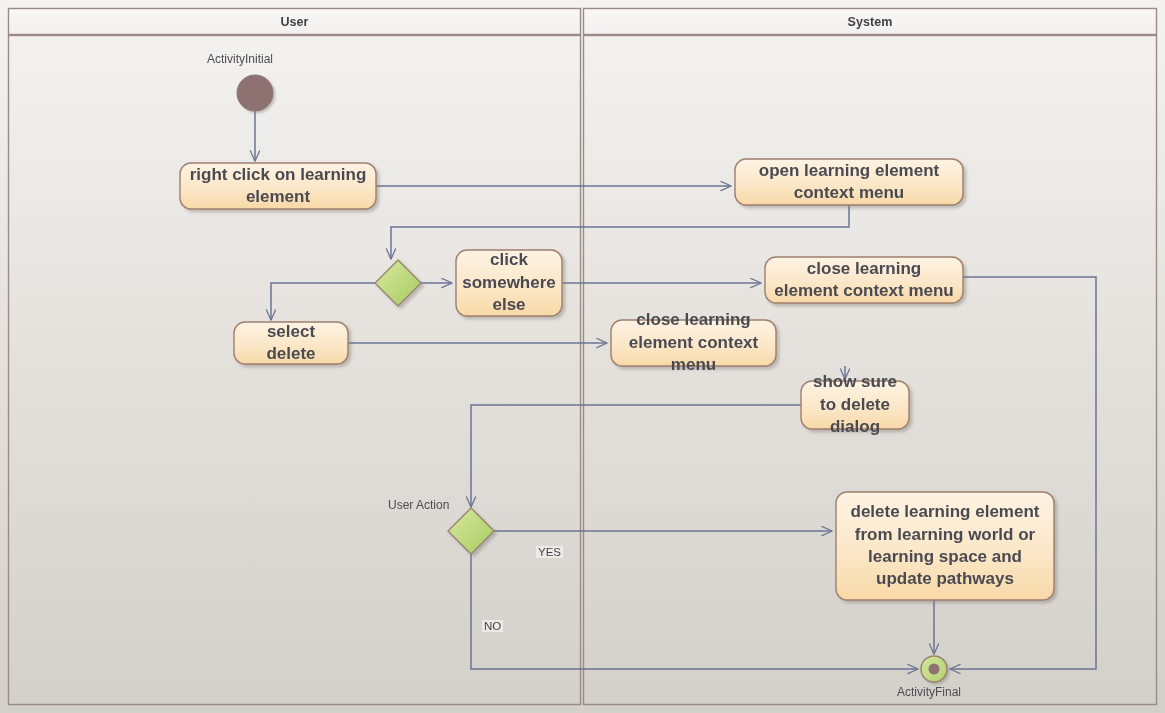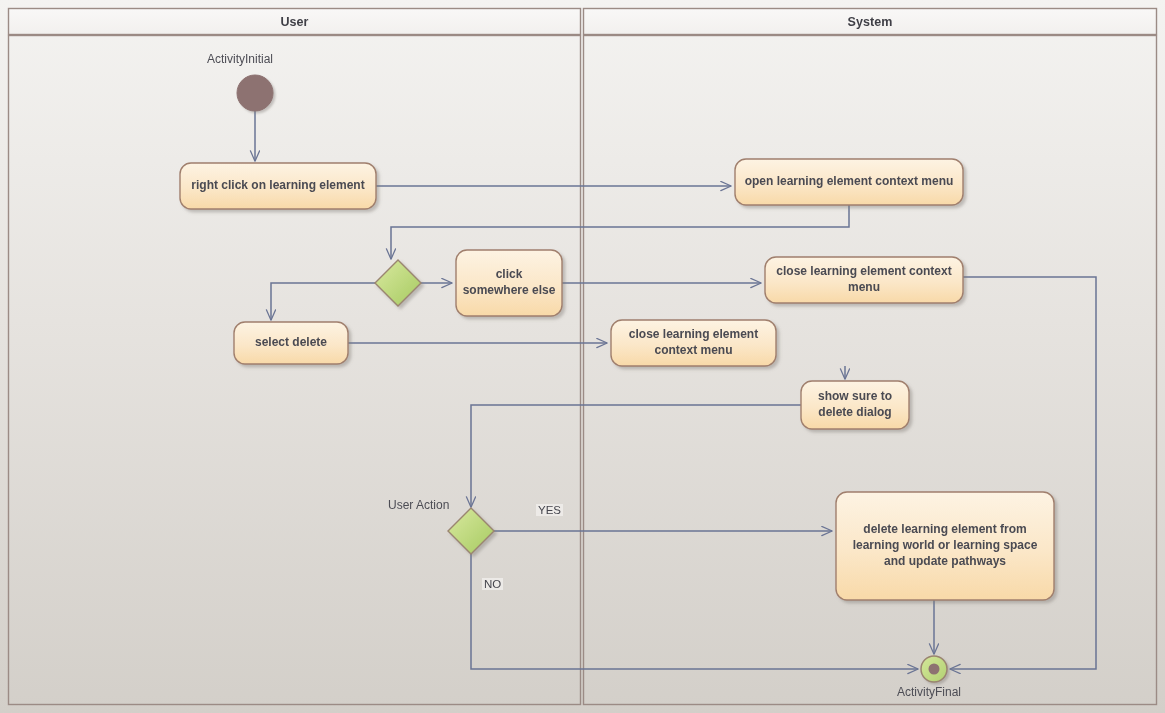--- a/index.html
+++ b/index.html
@@ -43,21 +43,21 @@
     color: #3f3f46;
     letter-spacing: .1px;
   }
 
   .node-label {
     position: absolute;
     display: flex;
     align-items: center;
     justify-content: center;
     text-align: center;
-    font-size: 12px;
+    font-size: 17px;
     font-weight: bold;
     color: #4a4a52;
     line-height: 1.32;
     box-sizing: border-box;
     padding: 2px 9px;
   }
 
   .plain-label {
     position: absolute;
     font-size: 12px;
@@ -67,20 +67,21 @@
   }
 
   .edge-label {
     position: absolute;
     font-size: 11.5px;
     font-weight: normal;
     color: #45454d;
     background: rgba(240,238,236,0.82);
     padding: 0 2px;
     white-space: nowrap;
+    margin-top: 42px;
   }
 </style>
 </head>
 <body>
 
 <div id="canvas">
 
   <svg id="diagram-svg" viewBox="0 0 1165 713" xmlns="http://www.w3.org/2000/svg">
     <defs>
       <linearGradient id="bgGrad" x1="0" y1="0" x2="0" y2="1">

